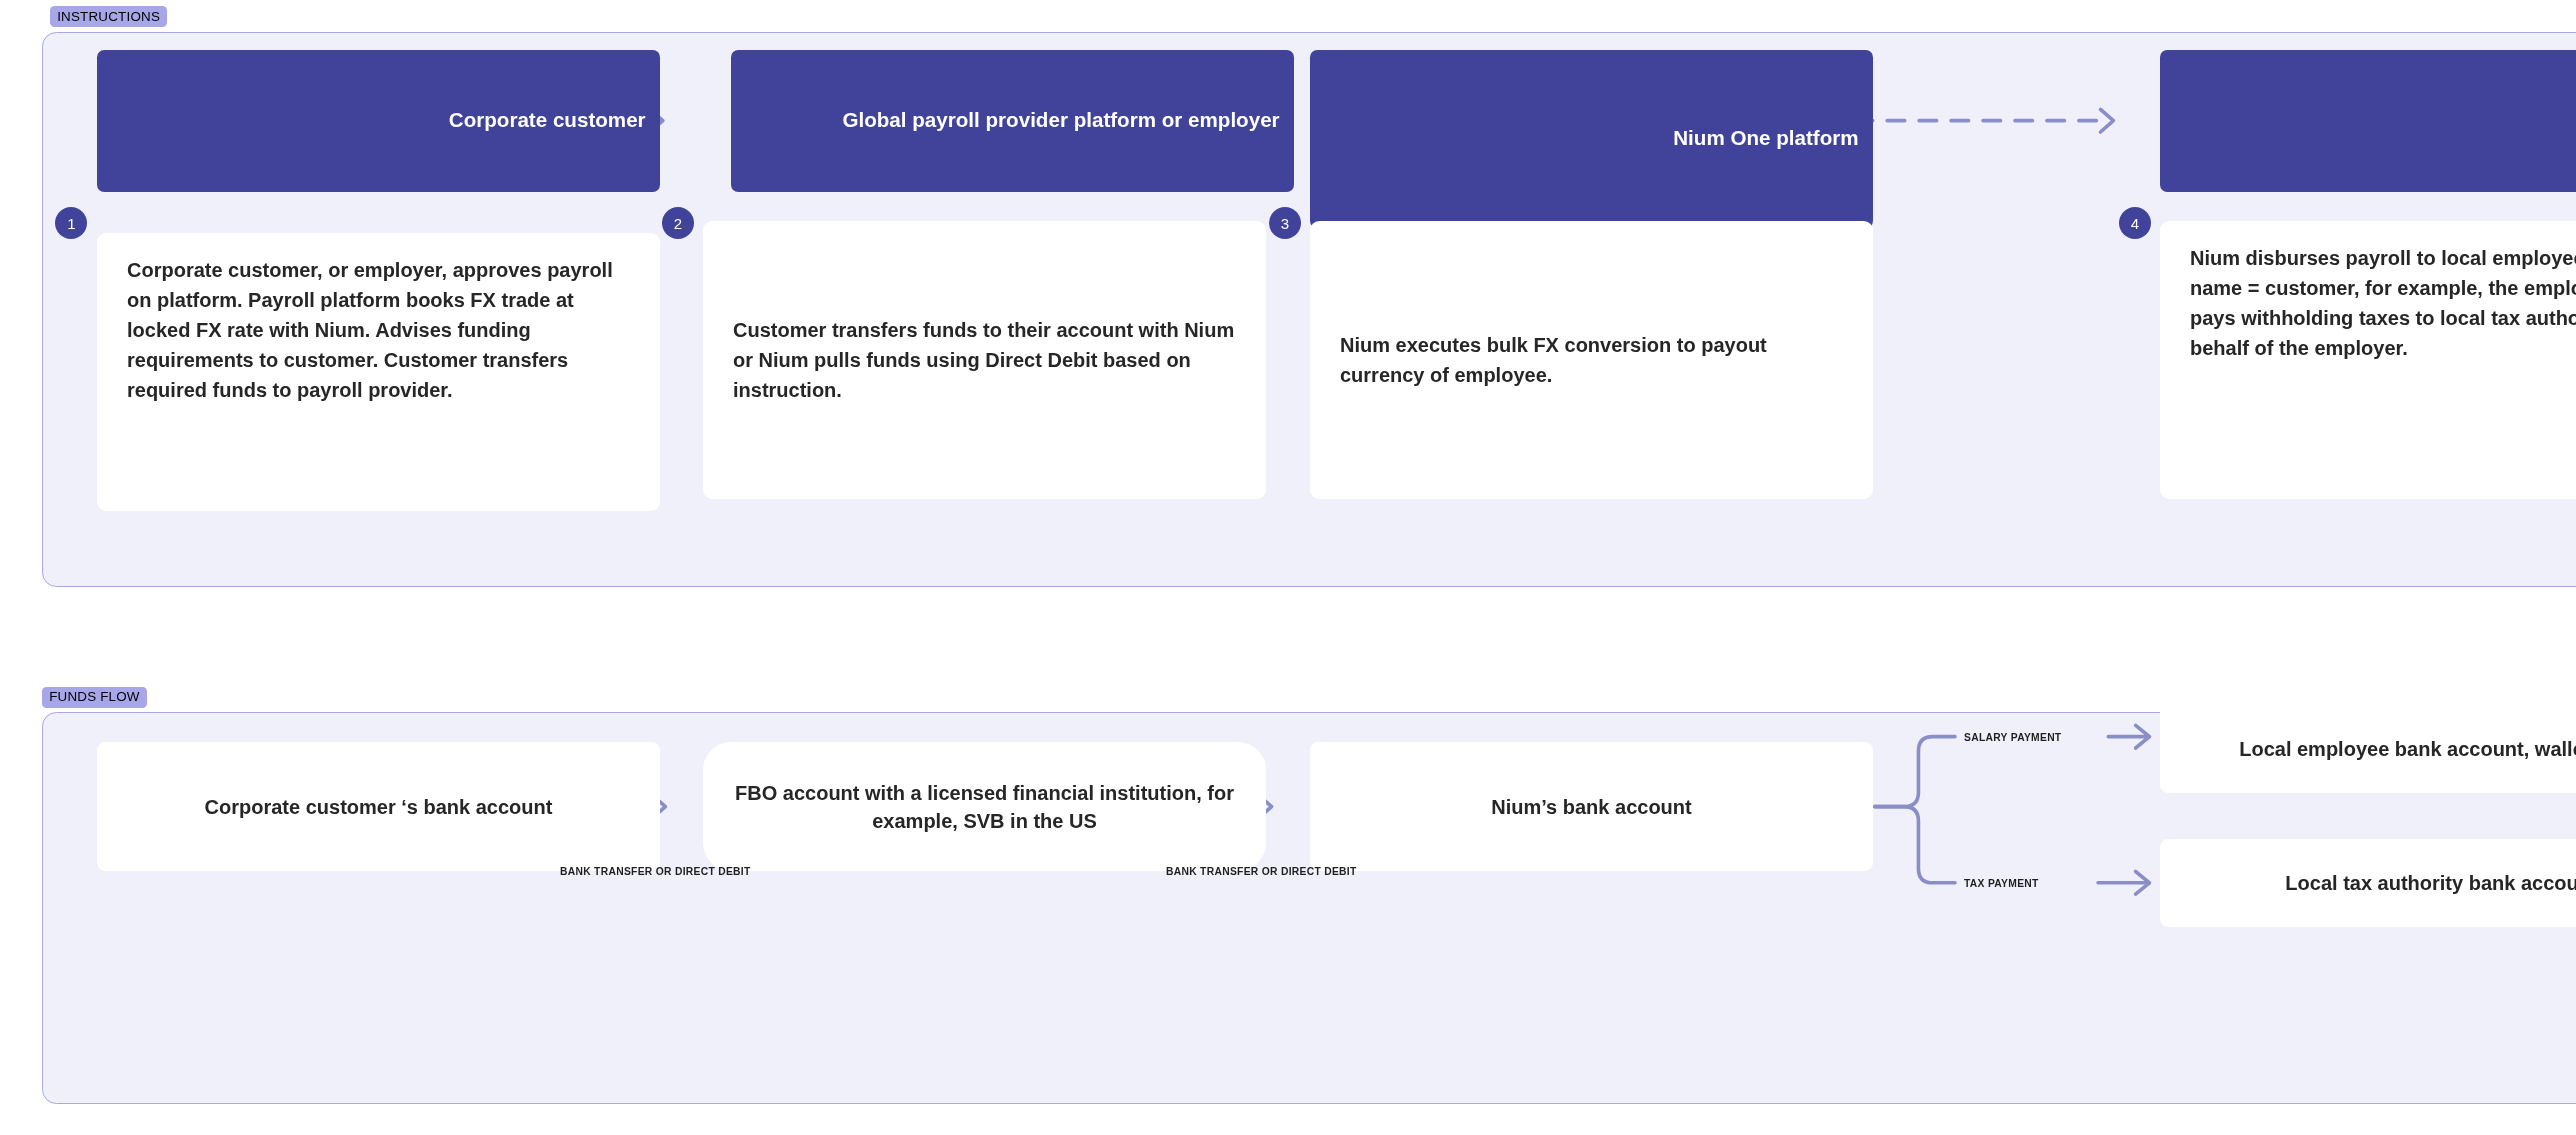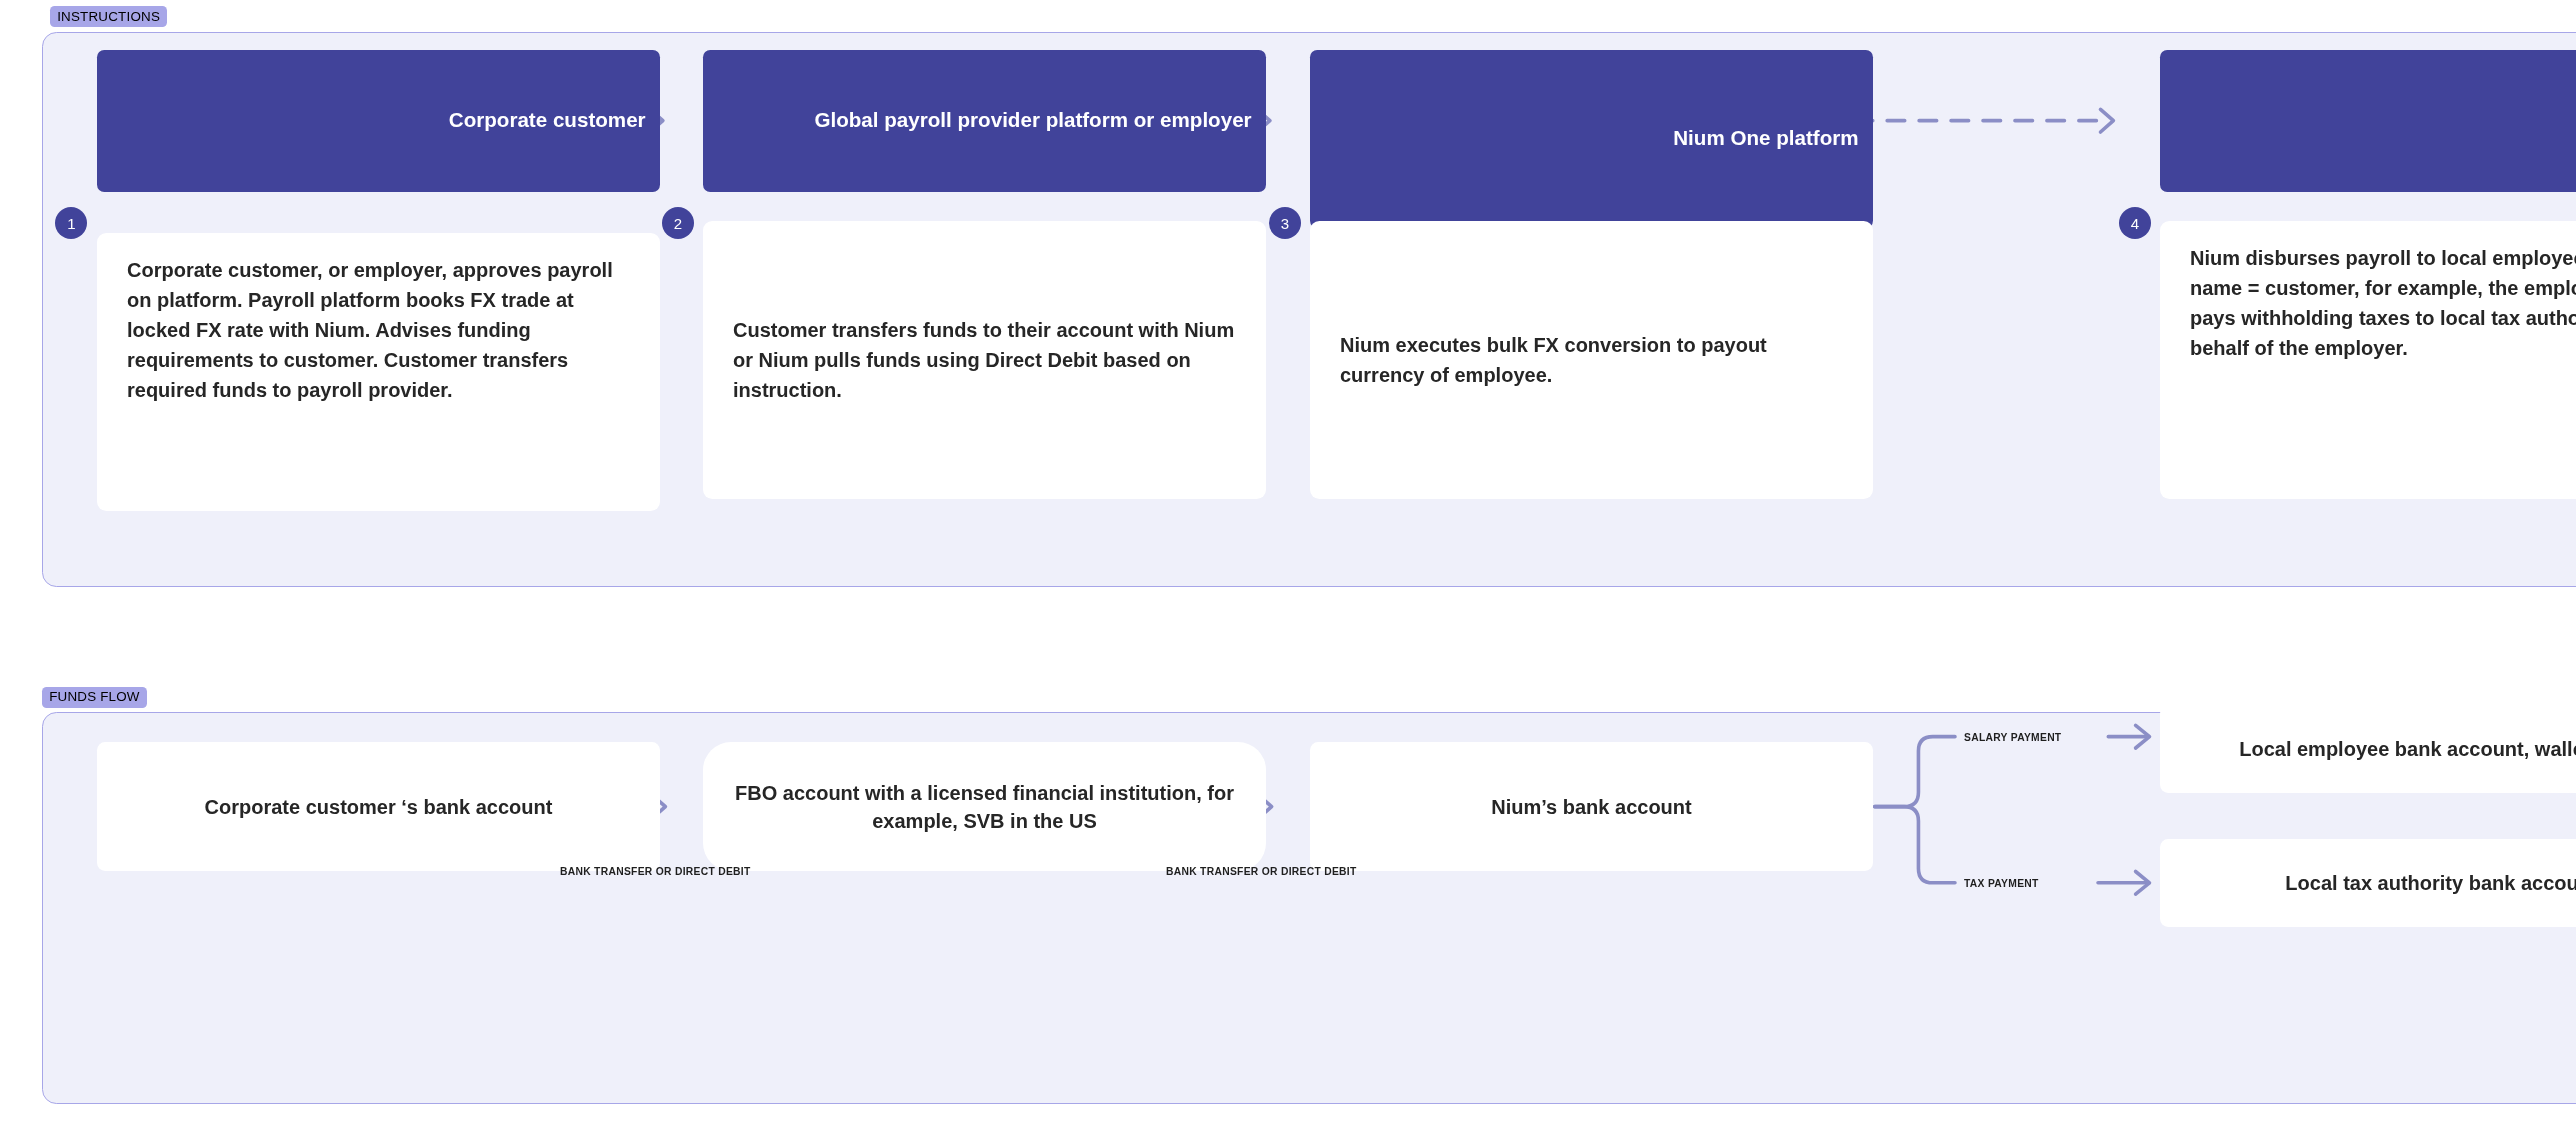--- a/index.html
+++ b/index.html
@@ -157,21 +157,21 @@
 
         <line x1="3455" y1="170" x2="3990" y2="170" stroke-dasharray="34 28"></line>
         <polyline points="3993,148 4018,170 3993,192" stroke-linejoin="round"></polyline>
       </g>
     </svg>
 
     <div class="node-header" style="left:54px; top:16.5px; width:563px; height:142px;">
       <span>Corporate customer</span>
     </div>
 
-    <div class="node-header" style="left:660px; top:16.5px; width:563px; height:142px;">
+    <div class="node-header" style="left:688px; top:16.5px; width:563px; height:142px;">
       <span>Global payroll provider platform or employer</span>
     </div>
 
     <div class="node-header" style="left:1267px; top:16.5px; width:563px; height:178px;">
       <span>Nium One platform</span>
     </div>
 
     <div class="node-header" style="left:2117px; top:16.5px; width:563px; height:142px;">
       <span>Beneficiary</span>
     </div>

